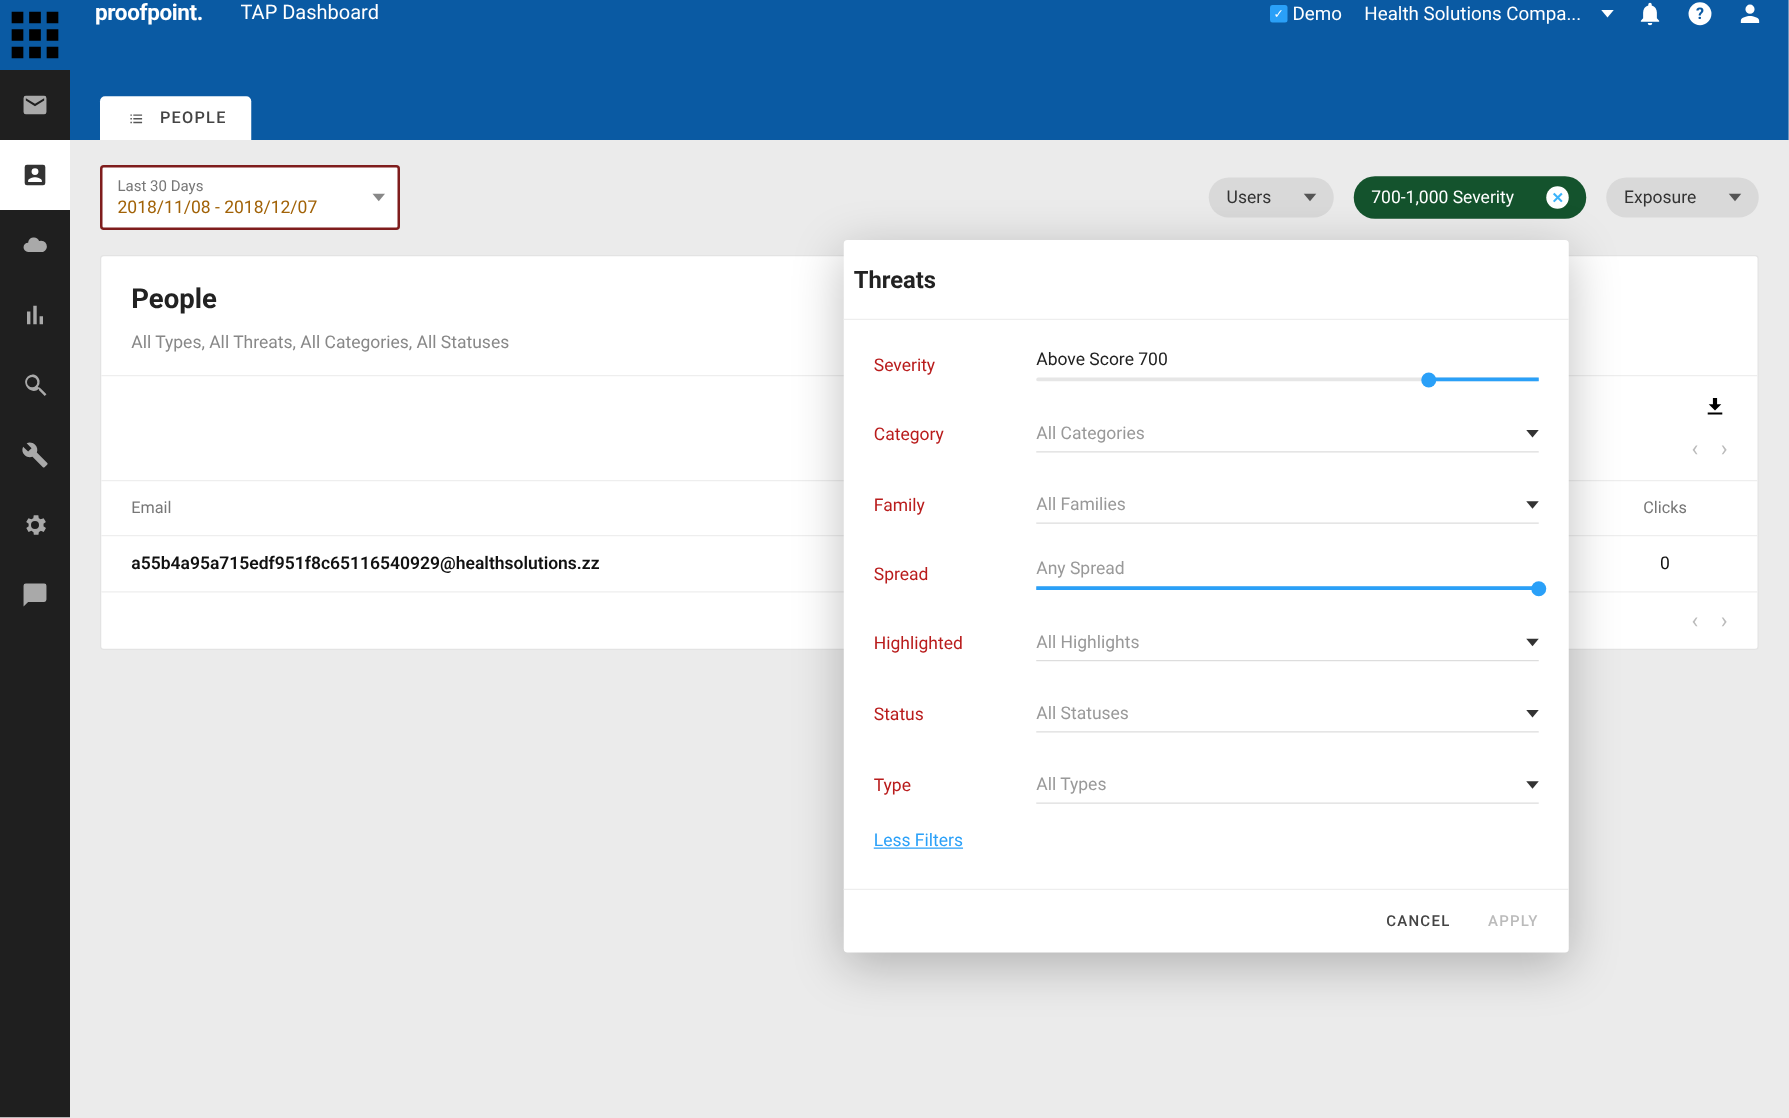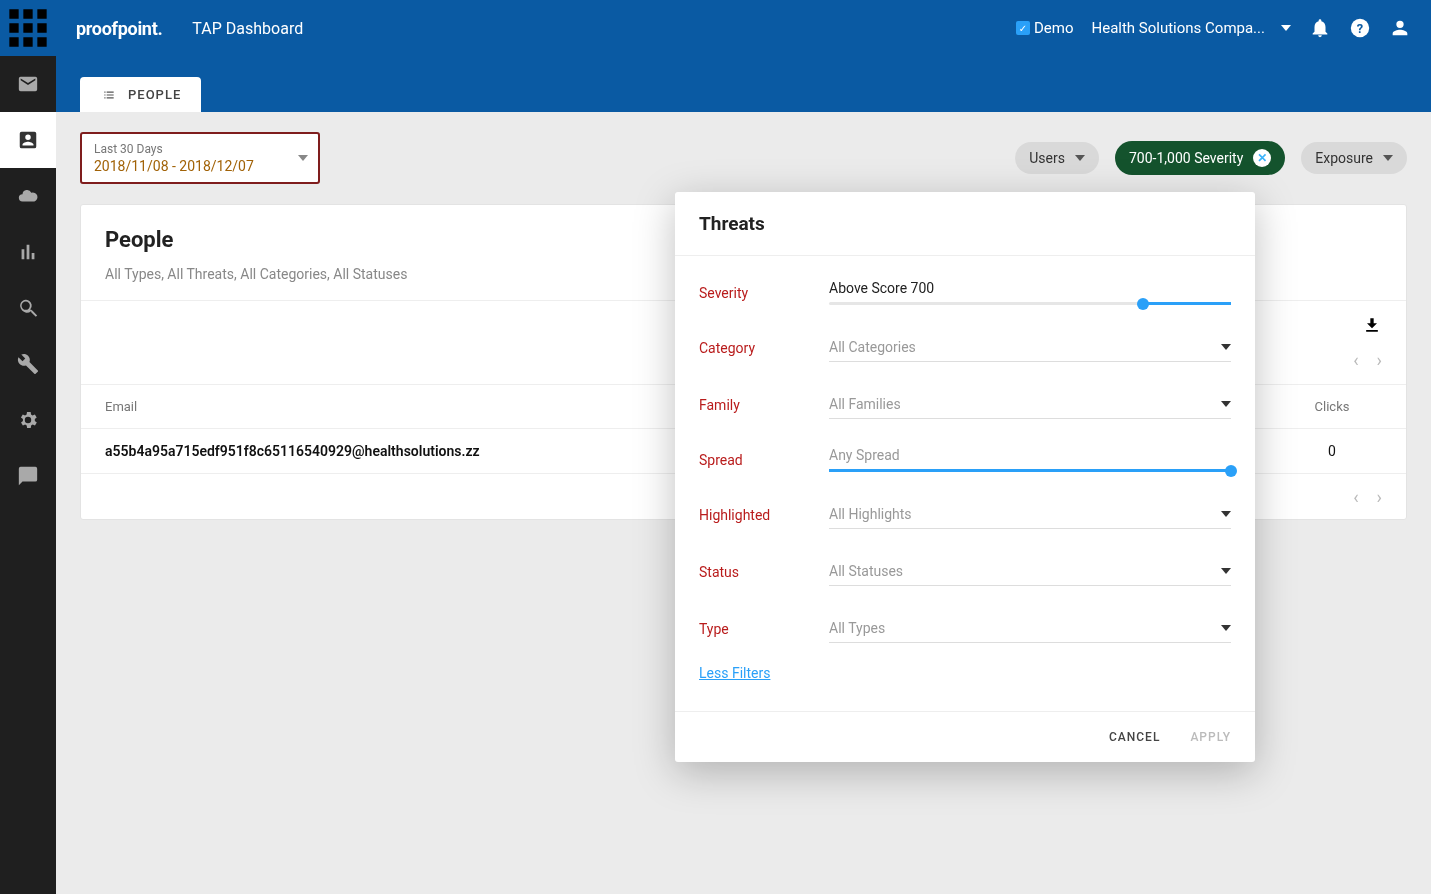--- a/index.html
+++ b/index.html
@@ -4,60 +4,60 @@
 <style>
 *{box-sizing:border-box;margin:0;padding:0;font-family:-apple-system,BlinkMacSystemFont,"Segoe UI",Roboto,Arial,sans-serif}
 html,body{height:100%;width:100%;background:#ebebeb}
 .app{display:flex;height:894px;width:1431px;position:relative;overflow:hidden}
 .left-rail{width:56px;background:#1f1f1f;display:flex;flex-direction:column;align-items:center;padding-top:0;z-index:5}
 .rail-btn{width:56px;height:56px;display:flex;align-items:center;justify-content:center;color:#a9a9a9;cursor:pointer}
 .rail-btn.active{background:#fff;color:#333}
 .rail-btn svg{width:22px;height:22px;fill:currentColor}
 .rail-grid{background:#0a5aa3;color:#fff;width:56px;height:56px;display:flex;align-items:center;justify-content:center}
 .main{flex:1;display:flex;flex-direction:column;position:relative}
-.header{height:56px;background:#0a5aa3;display:flex;align-items:center;padding:17px 20px;color:#fff}
+.header{height:56px;background:#0a5aa3;display:flex;align-items:flex-start;padding:0 20px;color:#fff}
 .logo{font-weight:700;font-size:18px;letter-spacing:-0.3px}
 .app-title{margin-left:30px;font-size:16px;font-weight:400}
 .header-right{margin-left:auto;display:flex;align-items:center;gap:18px;font-size:15px}
 .demo-badge{display:flex;align-items:center;gap:4px}
 .demo-badge .chk{width:14px;height:14px;background:#2aa0f8;border-radius:2px;display:flex;align-items:center;justify-content:center;font-size:10px;color:#fff}
 .org{display:flex;align-items:center;gap:16px;cursor:pointer}
 .hicon{width:22px;height:22px;fill:#fff;cursor:pointer}
 .subheader{height:56px;background:#0a5aa3;display:flex;align-items:flex-end;padding:0 24px}
 .tab{background:#fff;border-radius:4px 4px 0 0;padding:10px 20px;display:flex;align-items:center;gap:10px;font-size:13px;letter-spacing:1px;color:#444;font-weight:500}
 .tab svg{width:18px;height:14px;fill:#555}
 .content{flex:1;background:#ebebeb;padding:20px 24px;position:relative}
 .toolbar{display:flex;align-items:center;margin-bottom:20px}
 .daterange{background:#fff;border:2px solid #7f1d1d;border-radius:3px;padding:8px 40px 8px 12px;position:relative;display:inline-block;min-width:240px}
 .daterange .caption{font-size:12px;color:#777}
 .daterange .value{font-size:14px;color:#a16207;margin-top:2px}
 .daterange .drop{position:absolute;right:10px;top:50%;transform:translateY(-50%)}
 .pill-row{margin-left:auto;display:flex;gap:16px;align-items:center}
-.pill{background:#d9d9d9;border-radius:18px;padding:8px 14px;font-size:14px;color:#333;display:flex;align-items:center;gap:10px;cursor:pointer}
+.pill{background:#d9d9d9;border-radius:18px;padding:8px 14px;font-size:14px;color:#333;display:flex;align-items:center;gap:26px;cursor:pointer}
 .pill .caret{border-left:5px solid transparent;border-right:5px solid transparent;border-top:6px solid #555;display:inline-block}
 .pill.active{background:#14532d;color:#fff}
 .pill.active .close{width:18px;height:18px;border-radius:50%;background:#fff;color:#3cb4fb;display:flex;align-items:center;justify-content:center;font-size:12px;font-weight:700}
 .card{background:#fff;border-radius:3px;border:1px solid #e3e3e3}
 .card-head{padding:22px 24px 14px}
 .card-head h2{font-size:22px;font-weight:700;color:#222}
 .filter-summary{color:#888;font-size:14px;padding:0 24px 18px}
 .card-divider{border-top:1px solid #eee}
 .table-controls{display:flex;align-items:center;justify-content:space-between;padding:14px 24px}
 .dl-icon{width:20px;height:20px;fill:#000;cursor:pointer}
 .pager{display:flex;gap:18px;color:#bbb;font-size:18px}
 .pager span{cursor:pointer}
 .thead{display:flex;border-top:1px solid #eee;border-bottom:1px solid #eee;padding:14px 24px;font-size:13px;color:#777}
 .thead .col-email{flex:1}
 .thead .col-clicks{width:100px;text-align:center}
 .trow{display:flex;padding:14px 24px;font-size:14px;color:#111;font-weight:600;border-bottom:1px solid #eee}
 .trow .col-email{flex:1}
 .trow .col-clicks{width:100px;text-align:center;font-weight:400}
 .table-foot{display:flex;justify-content:flex-end;padding:12px 24px}
 .popover{position:absolute;top:192px;left:675px;width:580px;background:#fff;border-radius:3px;box-shadow:0 10px 40px rgba(0,0,0,.25);z-index:100}
-.pop-head{padding:20px 24px;border-bottom:1px solid #eee}
+.pop-head{padding:20px 8px;border-bottom:1px solid #eee}
 .pop-head h3{font-size:19px;font-weight:700;color:#222}
 .pop-body{padding:10px 24px 16px}
 .frow{display:flex;align-items:center;padding:14px 0}
 .flabel{width:130px;font-size:14px;color:#b91c1c}
 .fcontrol{flex:1;position:relative}
 .slider-value{font-size:14px;color:#222;margin-bottom:6px}
 .slider-value.muted{color:#999}
 .slider-track{height:3px;background:#e6e6e6;position:relative;border-radius:2px;margin-top:6px}
 .slider-fill{position:absolute;height:3px;background:#2aa0f8;top:0}
 .slider-thumb{position:absolute;width:12px;height:12px;background:#2aa0f8;border-radius:50%;top:-4.5px;margin-left:-6px}

